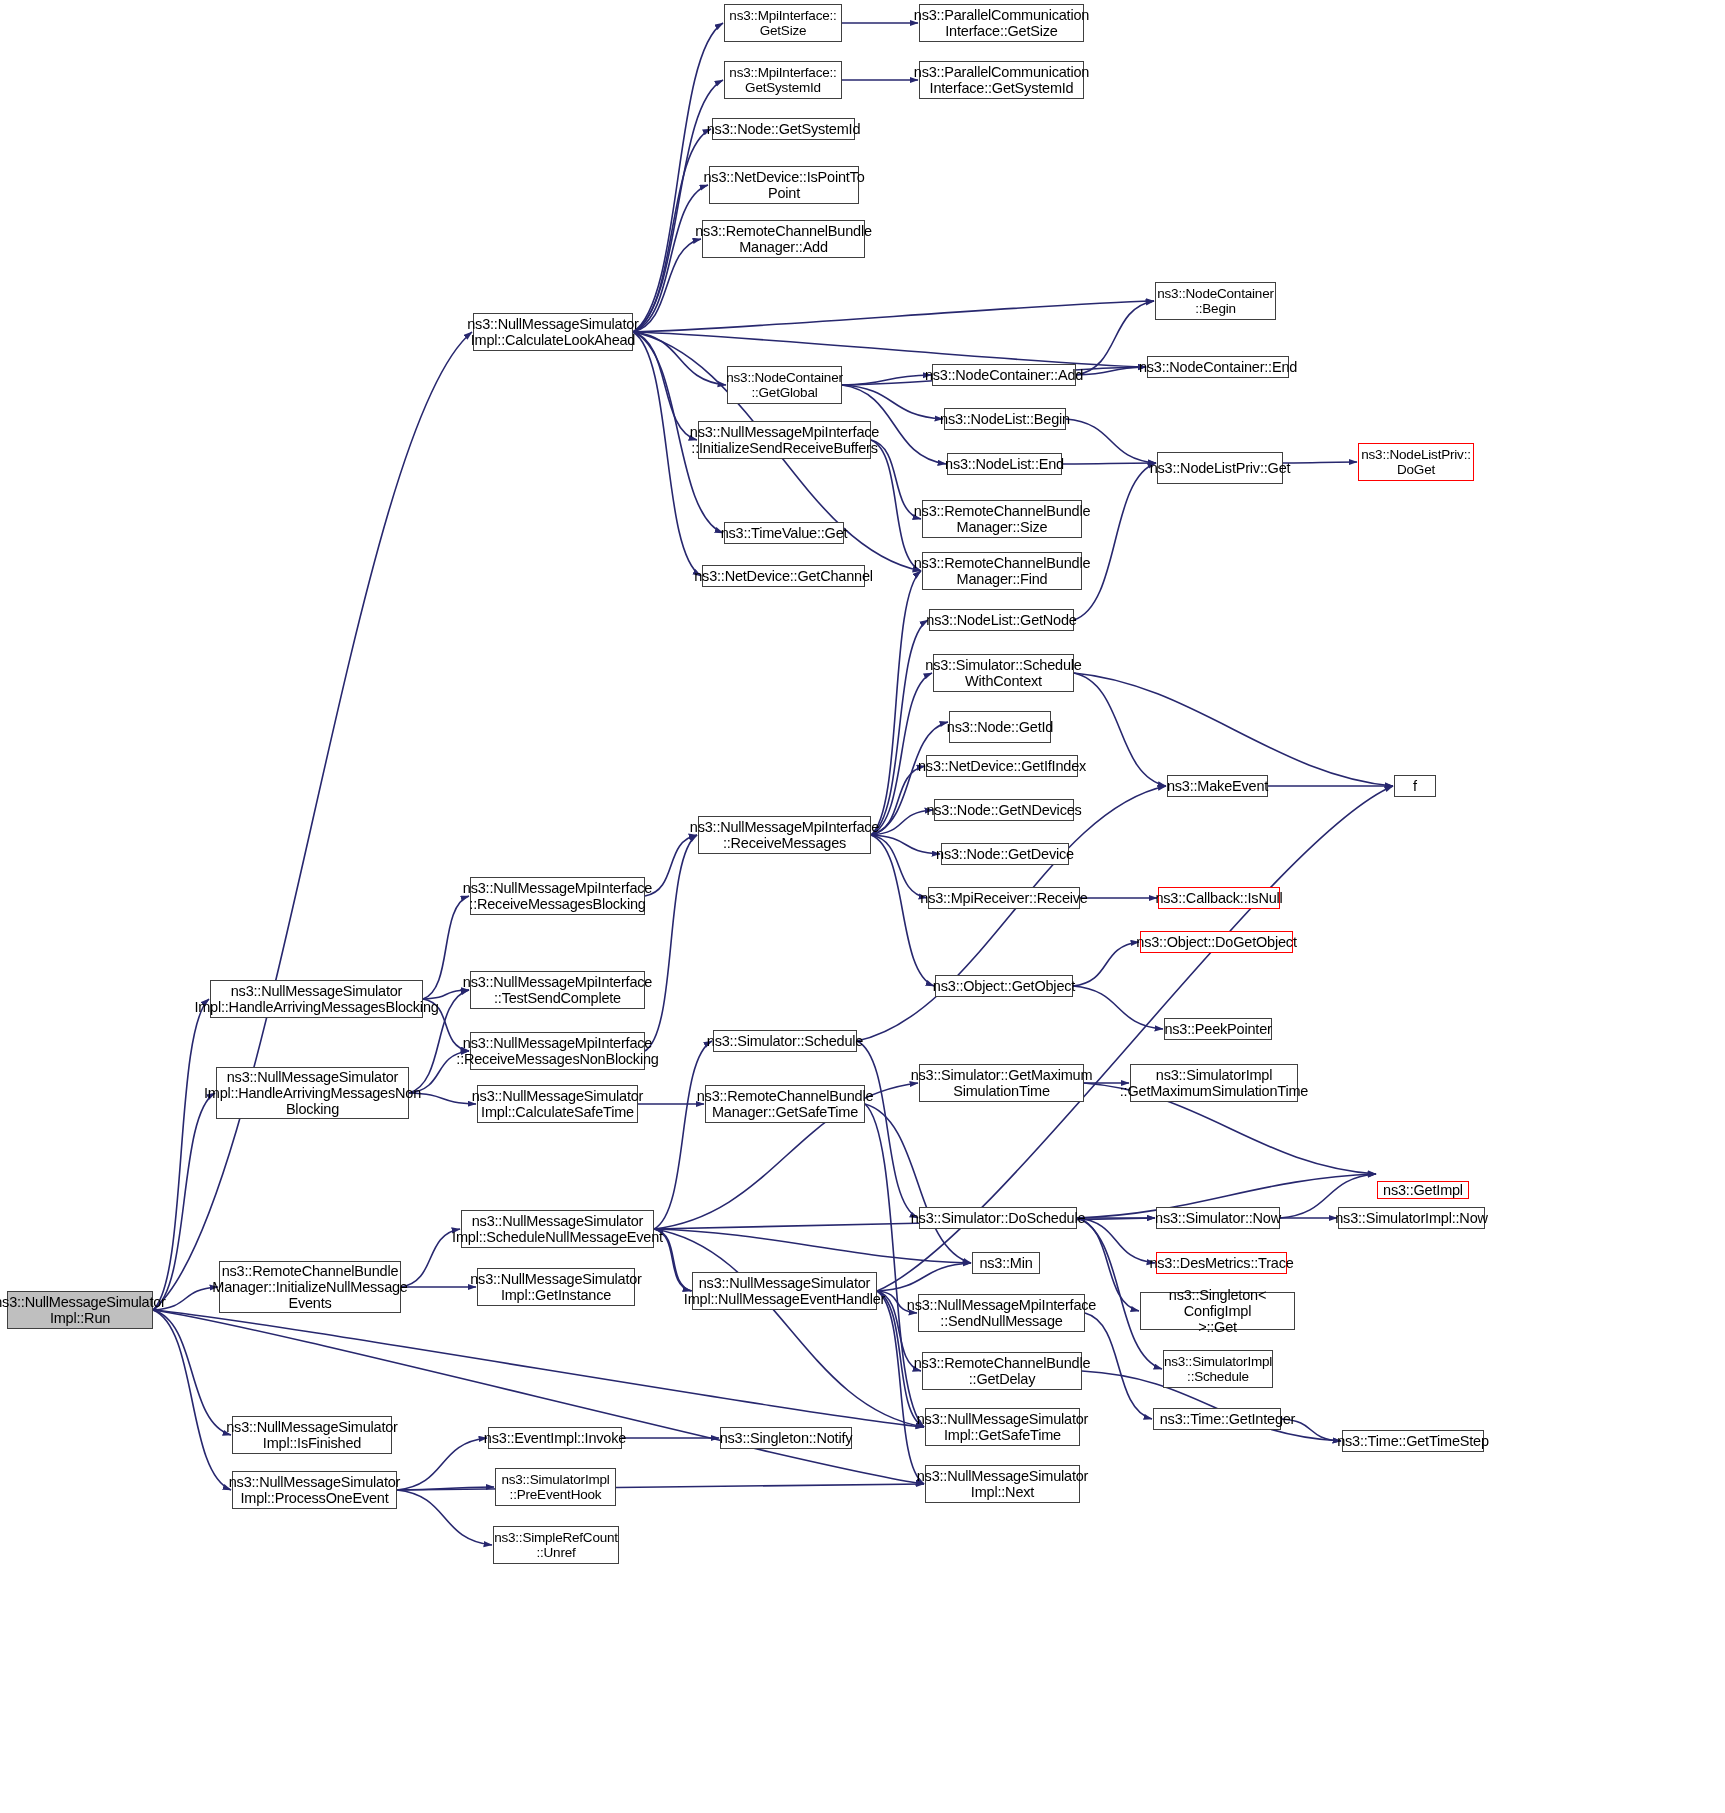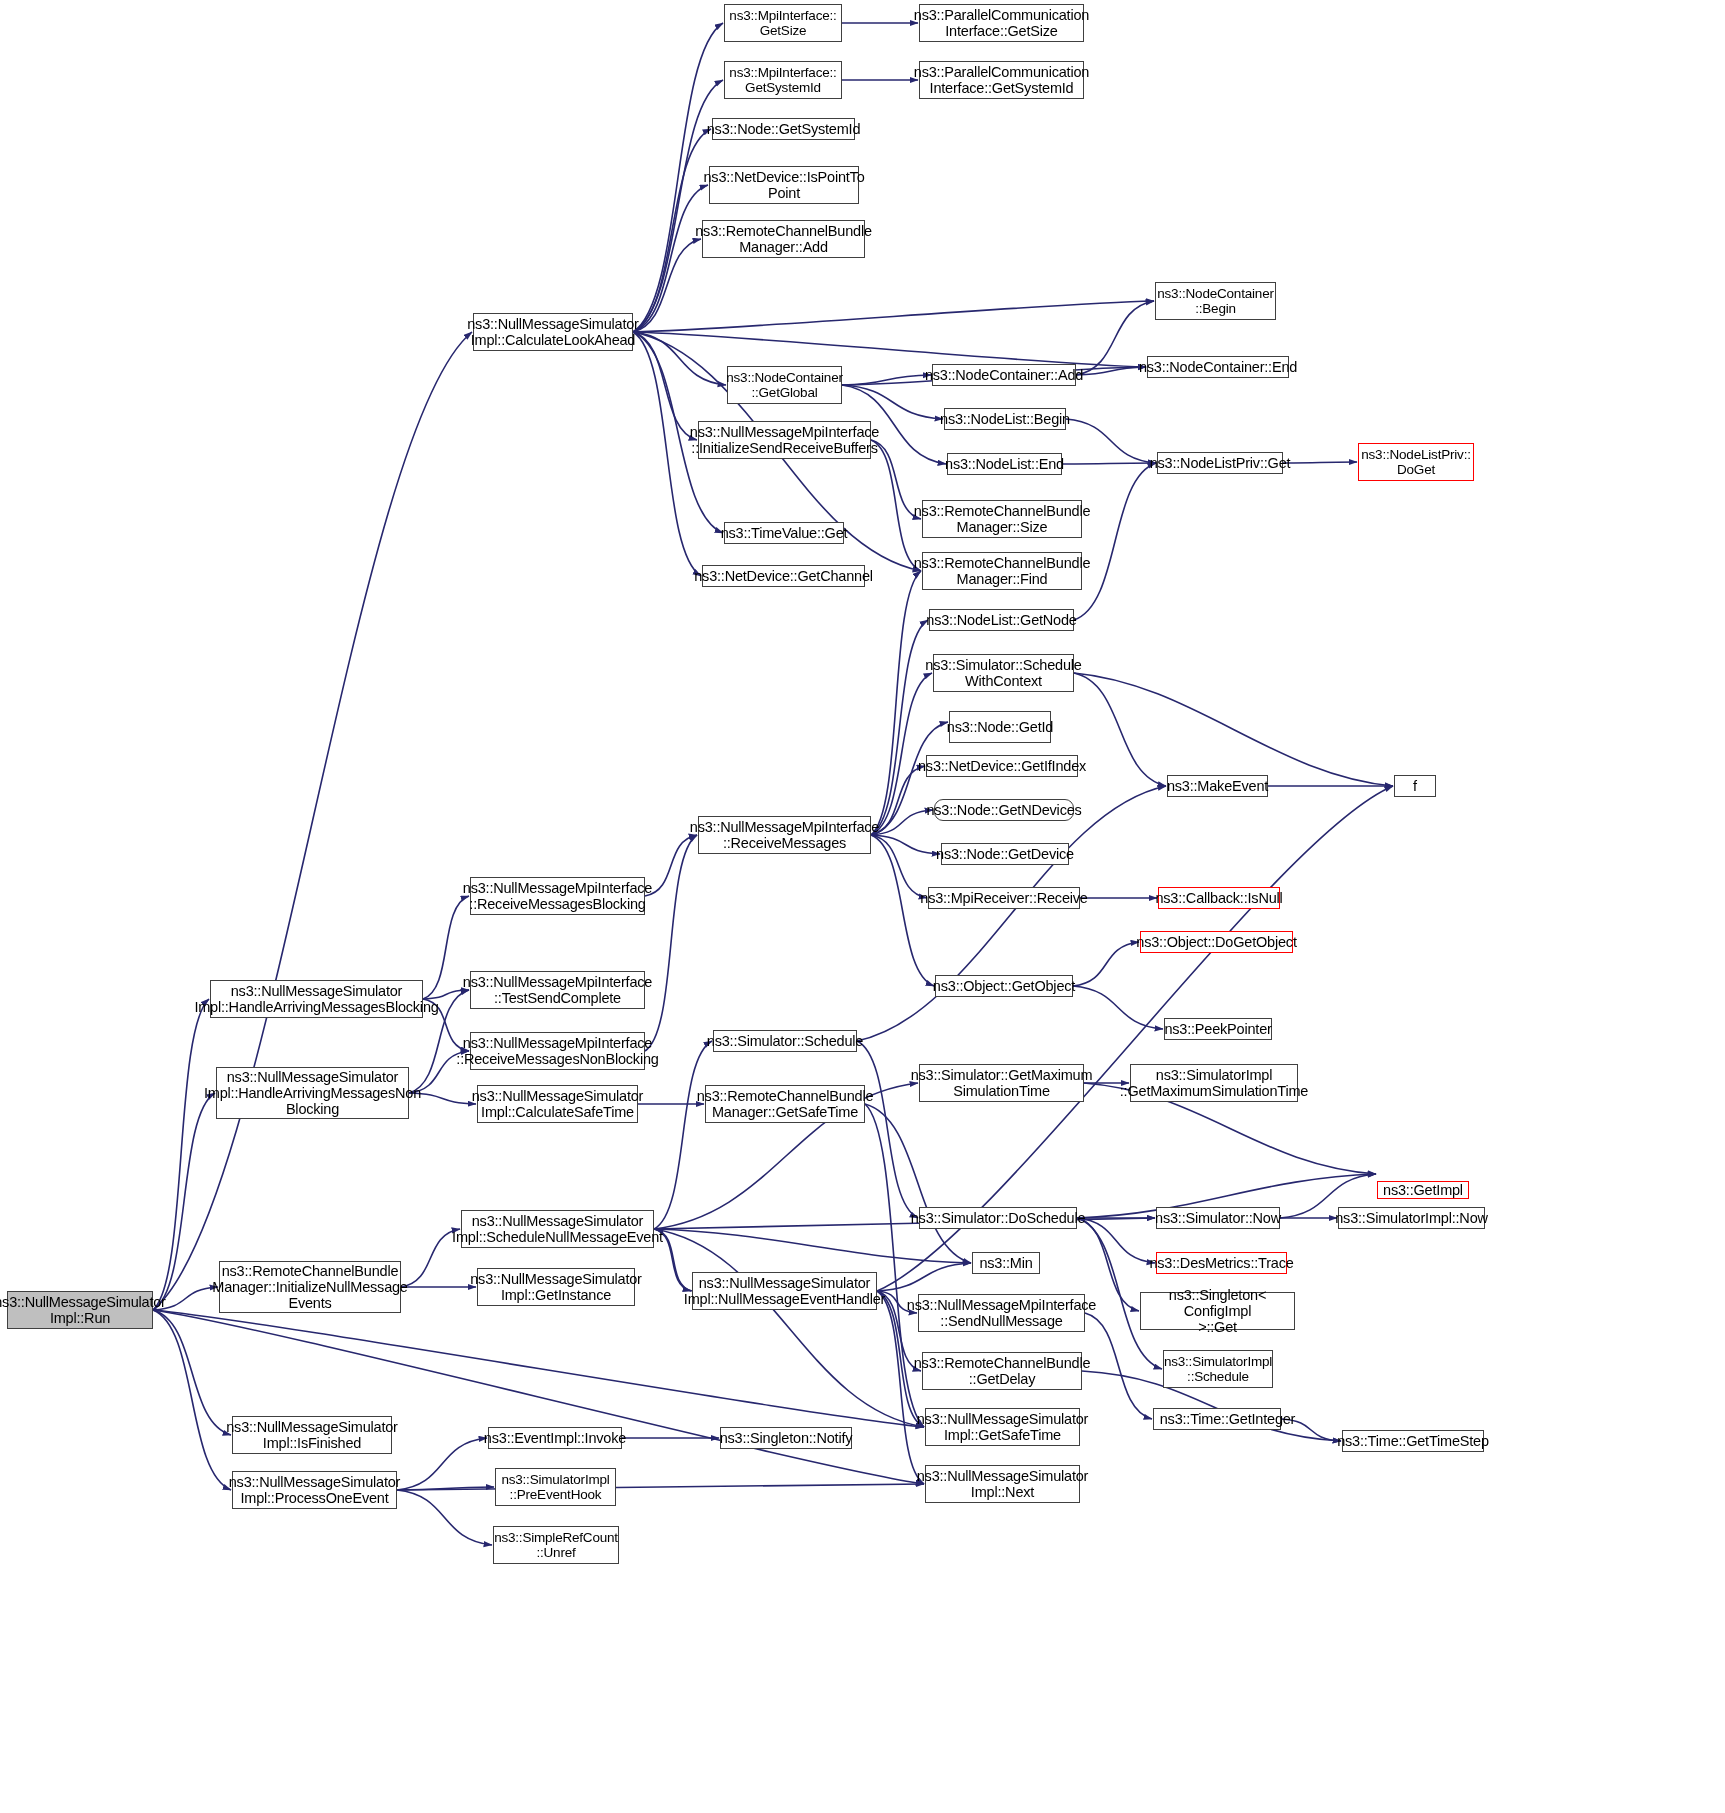--- a/index.html
+++ b/index.html
@@ -174,21 +174,21 @@
       <div class="node" style="left: 944px; top: 408px; width: 122px; height: 22px;">
         <span>ns3::NodeList::Begin</span>
       </div>
       <div class="node" style="left: 947px; top: 453px; width: 115px; height: 22px;">
         <span>ns3::NodeList::End</span>
       </div>
       <div class="node" style="left: 698px; top: 421px; width: 173px; height: 38px;">
         <span>ns3::NullMessageMpiInterface
 ::InitializeSendReceiveBuffers</span>
       </div>
-      <div class="node" style="left: 1157px; top: 452px; width: 126px; height: 22px;">
+      <div class="node" style="left: 1157px; top: 452px; width: 126px; height: 32px;">
         <span>ns3::NodeListPriv::Get</span>
       </div>
       <div class="node hot" style="left: 1358px; top: 443px; width: 116px; height: 38px; font-size: 13.5px;">
         <span>ns3::NodeListPriv::
 DoGet</span>
       </div>
       <div class="node" style="left: 922px; top: 500px; width: 160px; height: 38px;">
         <span>ns3::RemoteChannelBundle
 Manager::Size</span>
       </div>
@@ -208,21 +208,21 @@
       <div class="node" style="left: 933px; top: 654px; width: 141px; height: 38px;">
         <span>ns3::Simulator::Schedule
 WithContext</span>
       </div>
       <div class="node" style="left: 949px; top: 711px; width: 102px; height: 32px;">
         <span>ns3::Node::GetId</span>
       </div>
       <div class="node" style="left: 926px; top: 755px; width: 152px; height: 22px;">
         <span>ns3::NetDevice::GetIfIndex</span>
       </div>
-      <div class="node" style="left: 934px; top: 799px; width: 140px; height: 22px; border-radius: 9px;">
+      <div class="node" style="left: 934px; top: 799px; width: 140px; height: 22px;">
         <span>ns3::Node::GetNDevices</span>
       </div>
       <div class="node" style="left: 941px; top: 843px; width: 128px; height: 22px;">
         <span>ns3::Node::GetDevice</span>
       </div>
       <div class="node" style="left: 928px; top: 887px; width: 152px; height: 22px;">
         <span>ns3::MpiReceiver::Receive</span>
       </div>
       <div class="node hot" style="left: 1158px; top: 887px; width: 122px; height: 22px;">
         <span>ns3::Callback::IsNull</span>

